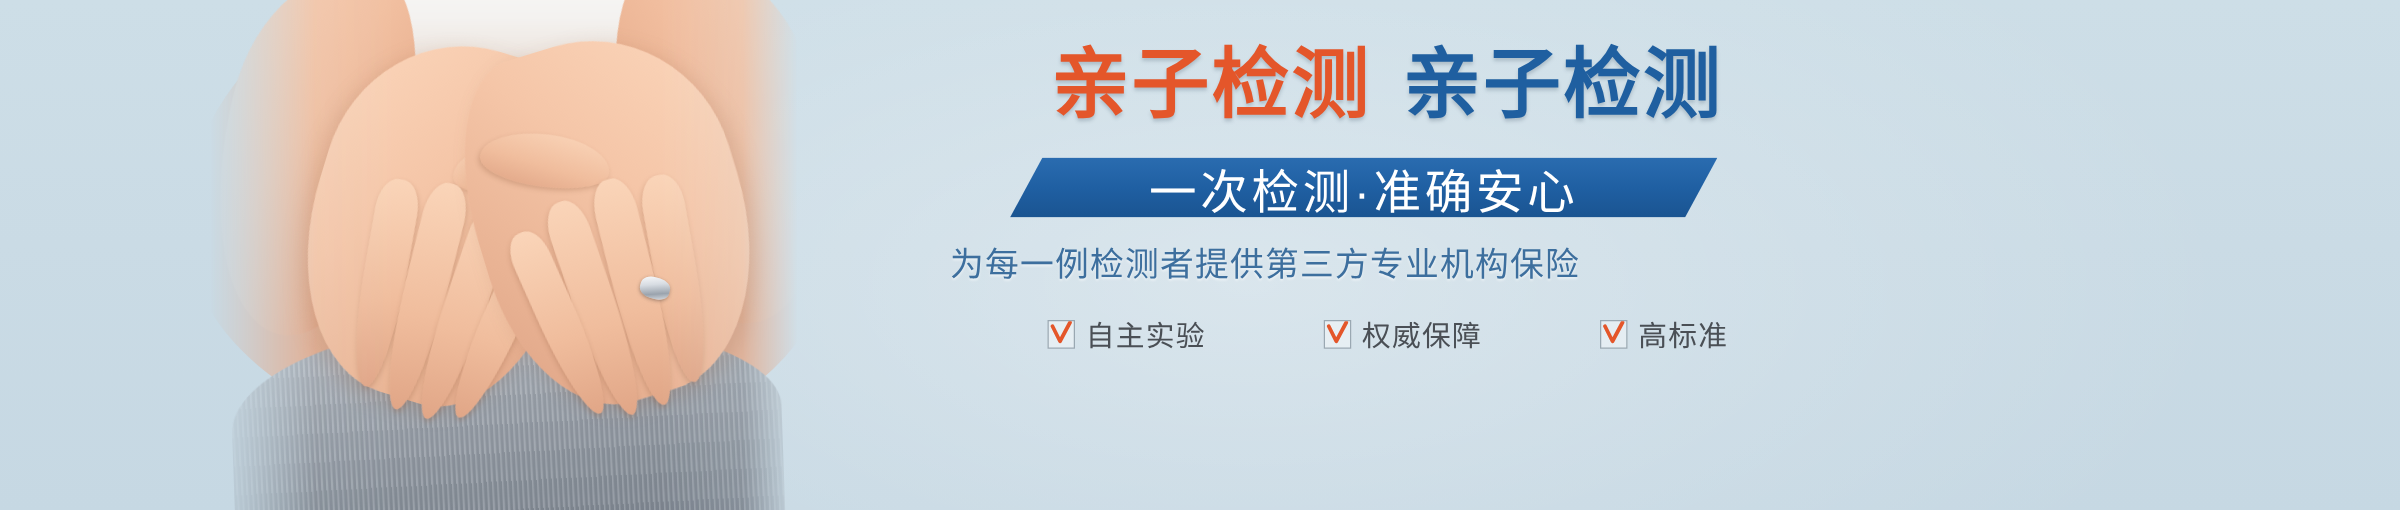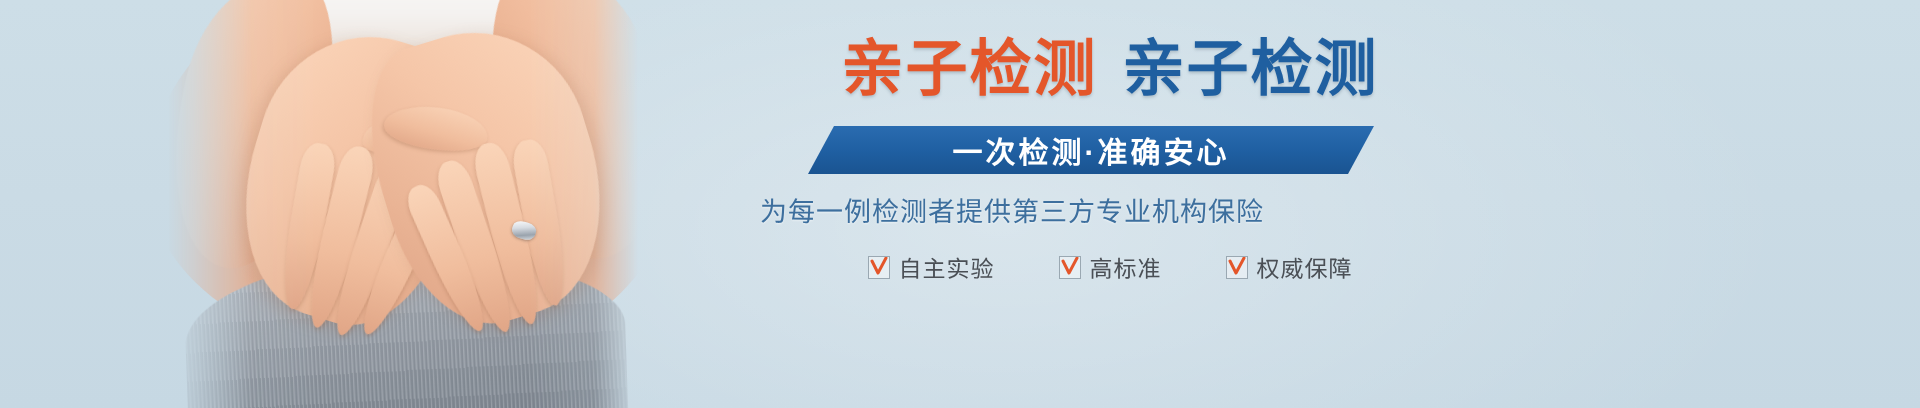--- a/index.html
+++ b/index.html
@@ -212,22 +212,22 @@
     width: 566px; height: 48px;
     background: linear-gradient(180deg, #2a6cb0 0%, #1f5fa2 52%, #1a5491 100%);
     clip-path: polygon(26px 0, 100% 0, calc(100% - 26px) 100%, 0 100%);
     display: flex;
     align-items: center;
     justify-content: center;
     box-shadow: 0 3px 5px rgba(80,100,120,0.28);
   }
   .ribbon-text {
     color: #ffffff;
-    font-size: 30px;
-    font-weight: bold;
+    font-size: 38px;
+    font-weight: normal;
     letter-spacing: 3px;
     white-space: nowrap;
   }
 
   .subtitle {
     position: absolute;
     left: 0; top: 190px;
     width: 700px;
     text-align: left;
     color: #3d6f9e;
@@ -236,21 +236,21 @@
     white-space: nowrap;
     text-shadow: 0 1px 2px rgba(255,255,255,0.55);
   }
 
   .features {
     position: absolute;
     left: 0; top: 250px;
     width: 700px;
     display: flex;
     justify-content: center;
-    gap: 64px;
+    gap: 94px;
   }
   .feature {
     display: flex;
     align-items: center;
     gap: 9px;
     white-space: nowrap;
   }
   .checkbox {
     width: 20px; height: 21px;
     border: 1px solid #9aa8b2;
@@ -321,27 +321,27 @@
         </span>
         <span class="feature-label">自主实验</span>
       </div>
 
       <div class="feature">
         <span class="checkbox">
           <svg width="18" height="19" viewBox="0 0 18 19" aria-hidden="true">
             <path d="M2 4 L8 16 L16 1" fill="none" stroke="#e4562a" stroke-width="3" stroke-linecap="round" stroke-linejoin="round"></path>
           </svg>
         </span>
-        <span class="feature-label">高标准</span>
+        <span class="feature-label">权威保障</span>
       </div>
 
       <div class="feature">
         <span class="checkbox">
           <svg width="18" height="19" viewBox="0 0 18 19" aria-hidden="true">
             <path d="M2 4 L8 16 L16 1" fill="none" stroke="#e4562a" stroke-width="3" stroke-linecap="round" stroke-linejoin="round"></path>
           </svg>
         </span>
-        <span class="feature-label">权威保障</span>
+        <span class="feature-label">高标准</span>
       </div>
 
     </div>
   </div>
 </div>
 
 </body></html>

